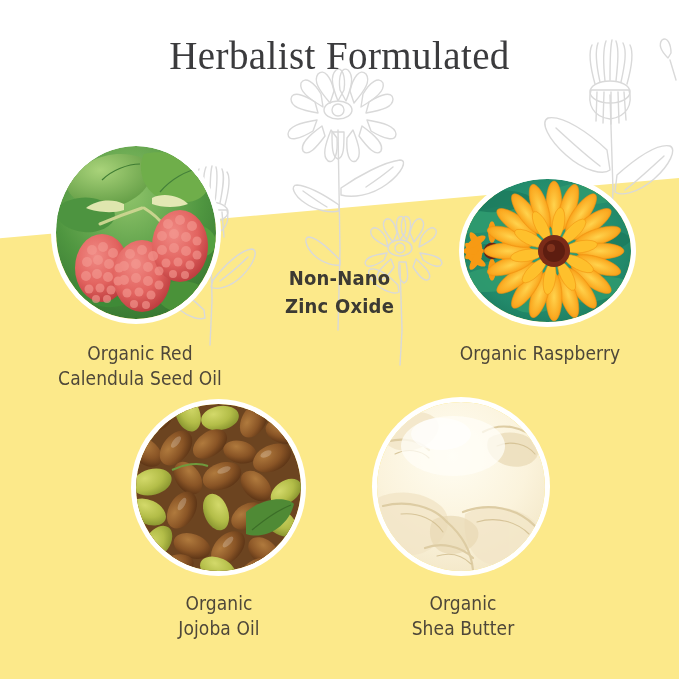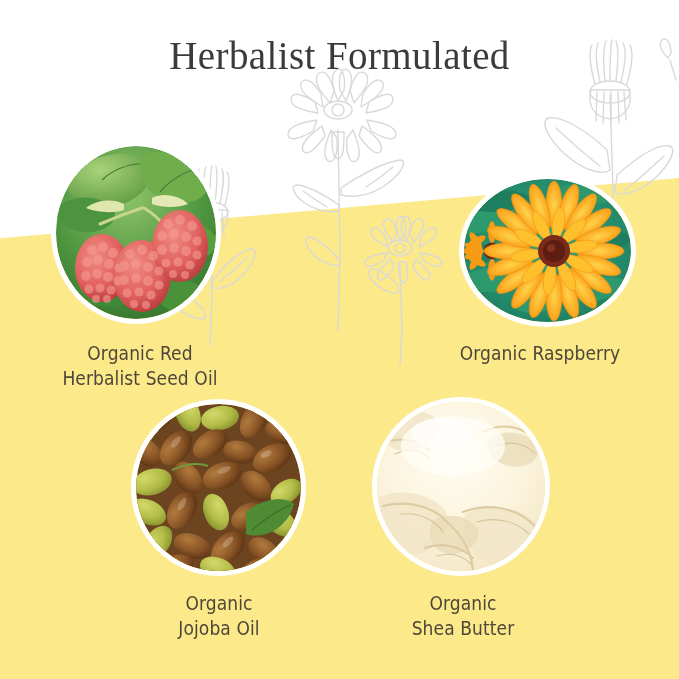--- a/index.html
+++ b/index.html
@@ -583,21 +583,23 @@
           <path d="M60 154 C74 150 86 154 94 162"></path>
         </g>
 
         <ellipse cx="76" cy="44" rx="52" ry="30" fill="#fffef7" opacity="0.75"></ellipse>
         <ellipse cx="64" cy="32" rx="30" ry="16" fill="#ffffff" opacity="0.6"></ellipse>
       </svg>
     </div>
   </div>
 
   <div class="label" id="label-raspberry">Organic Red
-Herbalist Seed Oil</div>
+Calendula Seed Oil</div>
   <div class="label" id="label-calendula">Organic Raspberry</div>
   <div class="label" id="label-jojoba">Organic
 Jojoba Oil</div>
   <div class="label" id="label-shea">Organic
 Shea Butter</div>
 
+  <div id="label-zinc">Non-Nano
+Zinc Oxide</div>
 
 </div>
 
 </body></html>

